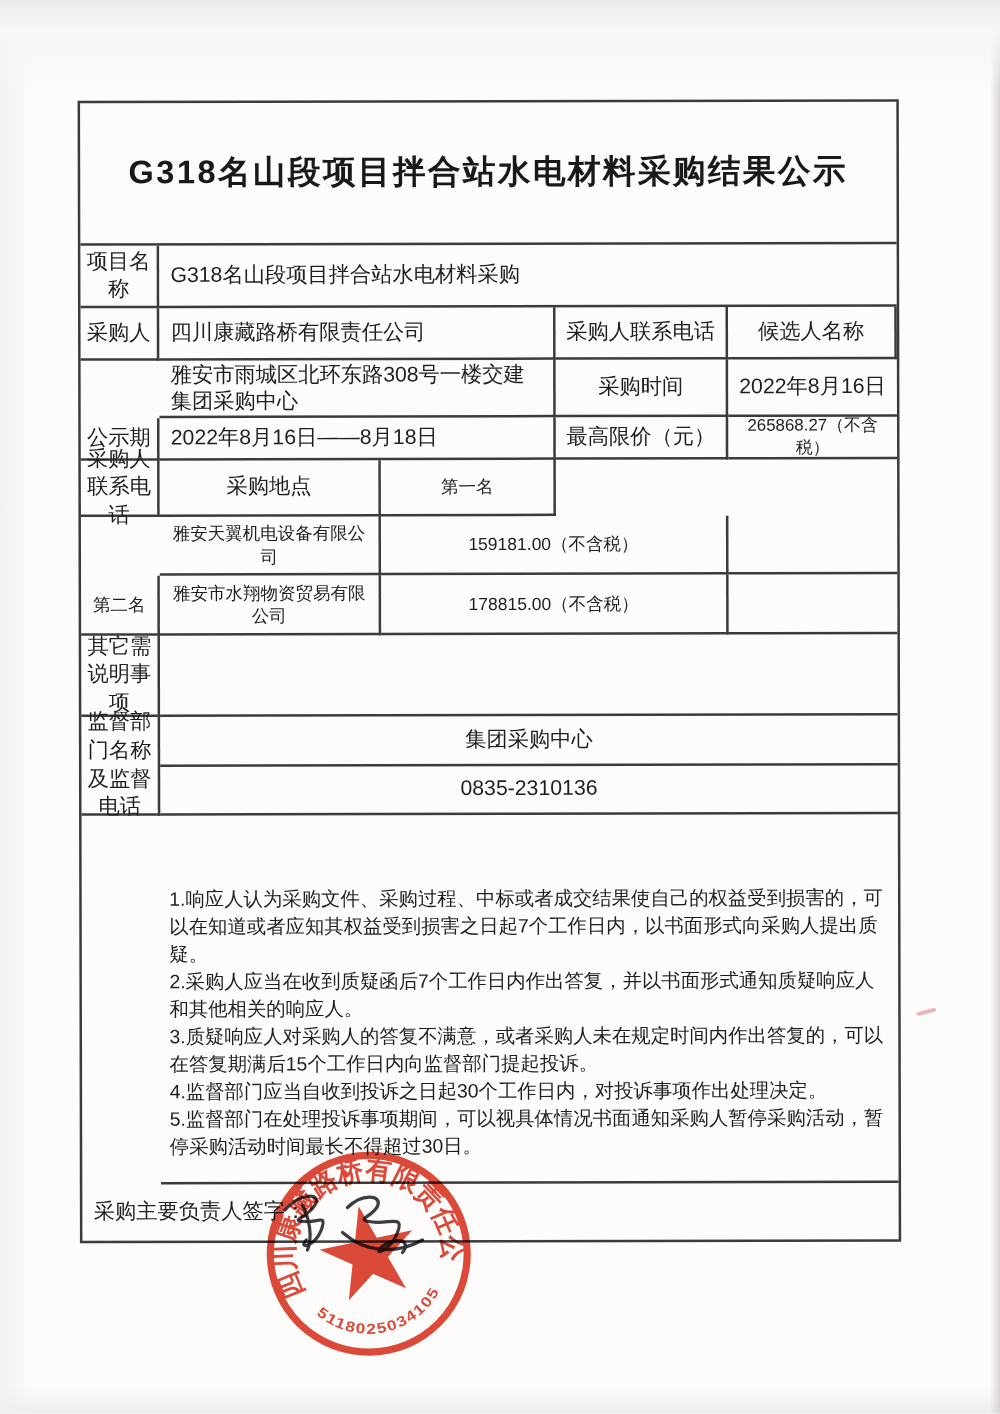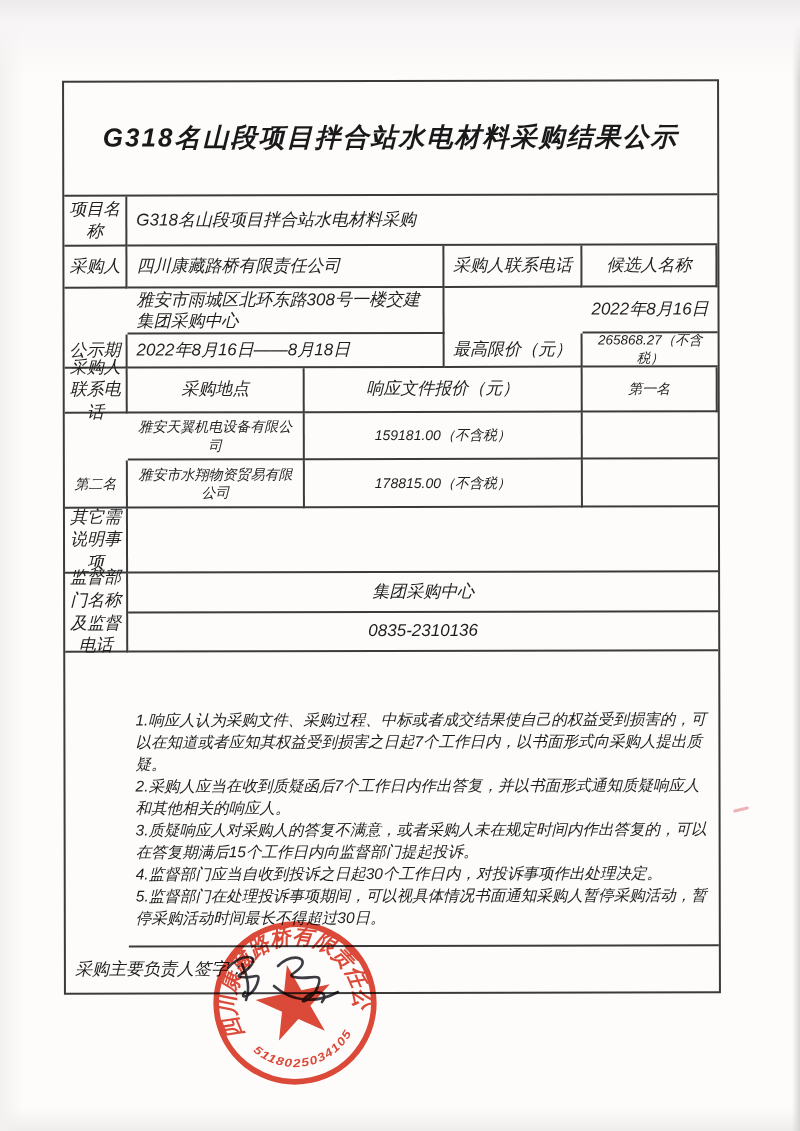--- a/index.html
+++ b/index.html
@@ -10,21 +10,20 @@
     color:#1f1f1f;
   }
   .page{
     position:absolute;inset:0;
     background:
       linear-gradient(180deg, #eceaea 0%, #f7f5f5 2%, rgba(253,252,251,0) 7%),
       linear-gradient(270deg, #d8d4d4 0%, rgba(253,252,251,0) 1%),
       linear-gradient(90deg, #f3f1f0 0%, rgba(253,252,251,0) 3%),
       linear-gradient(0deg, #efecec 0%, rgba(253,252,251,0) 2%),
       #fdfcfb;
-    font-style: italic;
   }
   .doc-table{
     position:absolute;left:63px;top:80px;width:657px;height:914px;
     box-sizing:border-box;border:2px solid #3c3b3b;background:transparent;
     display:grid;
     grid-template-columns:63px 177px 140px 138px 1fr;
     grid-template-rows:114px 50px 42px 46px 34px 45px 47px 48px 65px 40px 39px 295px auto;
     transform:rotate(-0.12deg);
   }
   .cell{
@@ -88,30 +87,30 @@
 
     <div class="cell">项目名称</div>
     <div class="cell span-rest no-r left">G318名山段项目拌合站水电材料采购</div>
 
     <div class="cell">采购人</div>
     <div class="cell span-23 left">四川康藏路桥有限责任公司</div>
     <div class="cell col4">采购人联系电话</div>
 
     <div class="cell">候选人名称</div>
     <div class="cell span-23 left" style="line-height:1.25">雅安市雨城区北环东路308号一楼交建集团采购中心</div>
+    <div class="cell col4">采购时间</div>
     <div class="cell col5 no-r">2022年8月16日</div>
 
     <div class="cell">公示期</div>
     <div class="cell span-23 left">2022年8月16日——8月18日</div>
     <div class="cell col4">最高限价（元）</div>
     <div class="cell col5 no-r small">265868.27（不含税）</div>
 
     <div class="cell">采购人联系电话</div>
     <div class="cell col2">采购地点</div>
-    <div class="cell col34">响应文件报价（元）</div>
 
     <div class="cell mid">第一名</div>
     <div class="cell col2 mid">雅安天翼机电设备有限公司</div>
     <div class="cell col34 mid">159181.00（不含税）</div>
     <div class="cell col5 no-r mid"></div>
 
     <div class="cell mid">第二名</div>
     <div class="cell col2 mid">雅安市水翔物资贸易有限公司</div>
     <div class="cell col34 mid">178815.00（不含税）</div>
     <div class="cell col5 no-r mid"></div>

